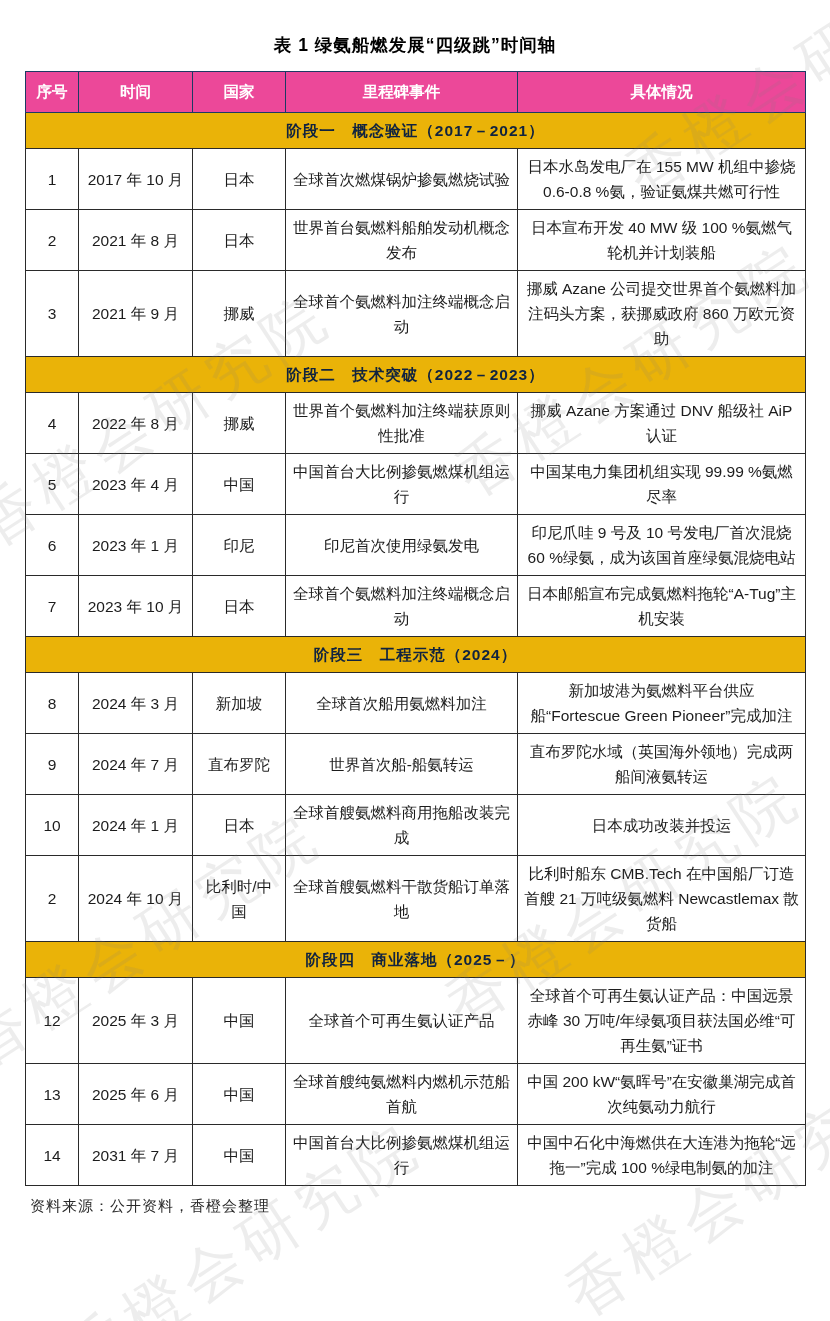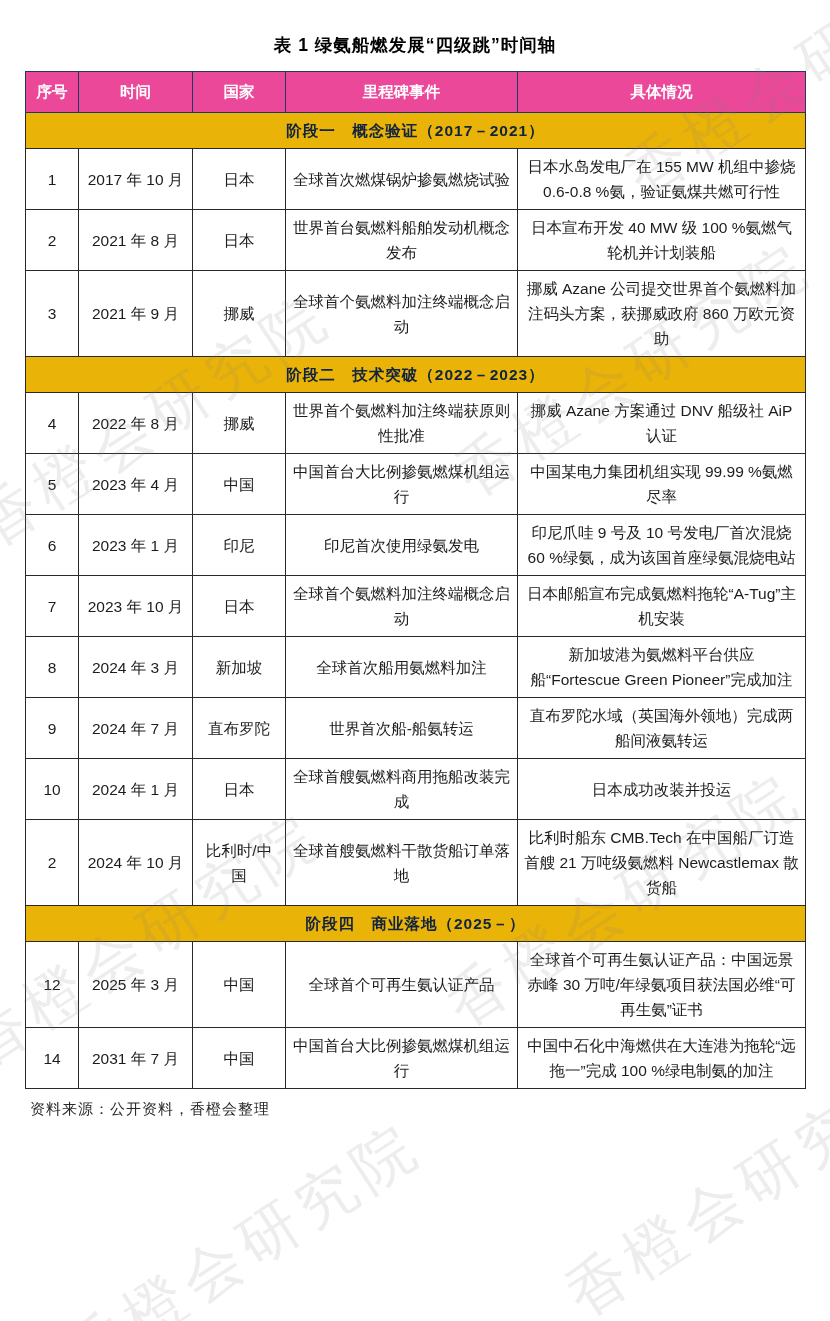--- a/index.html
+++ b/index.html
@@ -120,20 +120,23 @@
       </tr>
       <tr>
         <td>7</td>
         <td>2023 年 10 月</td>
         <td>日本</td>
         <td>全球首个氨燃料加注终端概念启动</td>
         <td>日本邮船宣布完成氨燃料拖轮“A-Tug”主机安装</td>
       </tr>
 
       <tr>
+        <td class="stage" colspan="5">阶段三　工程示范（2024）</td>
+      </tr>
+      <tr>
         <td>8</td>
         <td>2024 年 3 月</td>
         <td>新加坡</td>
         <td>全球首次船用氨燃料加注</td>
         <td>新加坡港为氨燃料平台供应船“Fortescue Green Pioneer”完成加注</td>
       </tr>
       <tr>
         <td>9</td>
         <td>2024 年 7 月</td>
         <td>直布罗陀</td>
@@ -157,20 +160,27 @@
 
       <tr>
         <td class="stage" colspan="5">阶段四　商业落地（2025－）</td>
       </tr>
       <tr>
         <td>12</td>
         <td>2025 年 3 月</td>
         <td>中国</td>
         <td>全球首个可再生氨认证产品</td>
         <td>全球首个可再生氨认证产品：中国远景赤峰 30 万吨/年绿氨项目获法国必维“可再生氨”证书</td>
+      </tr>
+      <tr>
+        <td>13</td>
+        <td>2025 年 6 月</td>
+        <td>中国</td>
+        <td>全球首艘纯氨燃料内燃机示范船首航</td>
+        <td>中国 200 kW“氨晖号”在安徽巢湖完成首次纯氨动力航行</td>
       </tr>
       <tr>
         <td>14</td>
         <td>2031 年 7 月</td>
         <td>中国</td>
         <td>中国首台大比例掺氨燃煤机组运行</td>
         <td>中国中石化中海燃供在大连港为拖轮“远拖一”完成 100 %绿电制氨的加注</td>
       </tr>
     </tbody>
   </table>

